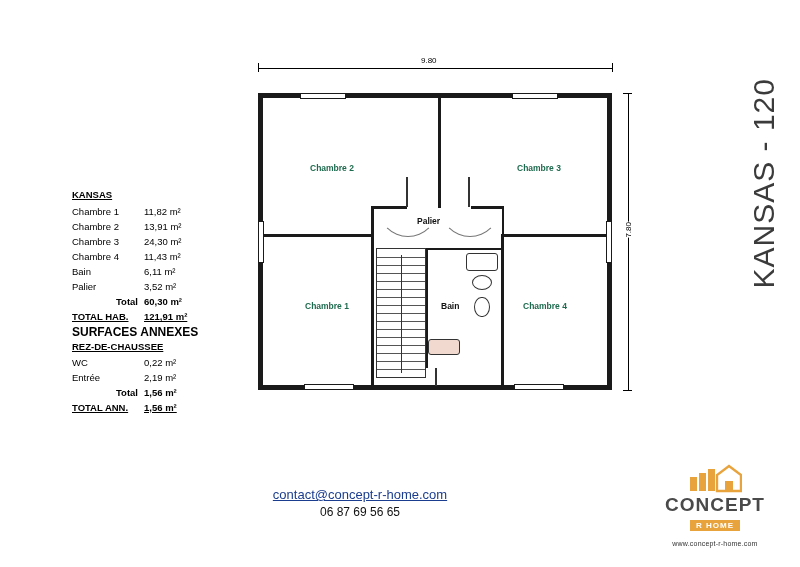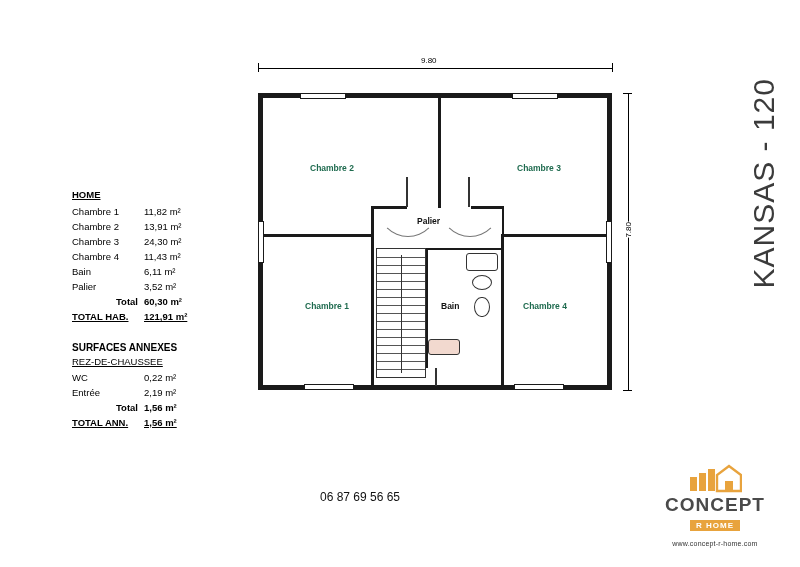--- a/index.html
+++ b/index.html
@@ -77,26 +77,26 @@
     font-weight: bold;
     text-decoration: underline;
     width: 72px;
   }
   .legend .row.grand .val {
     font-weight: bold;
     text-decoration: underline;
   }
   .legend .section {
     font-weight: bold;
-    font-size: 10px;
-    margin-top: 18px;
+    font-size: 12px;
+    margin-top: 1px;
     margin-bottom: 4px;
   }
   .legend .subsection {
-    font-weight: normal;
+    font-weight: bold;
     font-size: 9.5px;
     text-decoration: underline;
     margin-bottom: 4px;
   }
 
   
   .plan {
     position: absolute;
     left: 258px;
     top: 93px;
@@ -283,21 +283,21 @@
 </head>
 <body>
 
 <div class="page">
 
   <div class="side-title">
     <span>KANSAS - 120</span>
   </div>
 
   <div class="legend">
-    <div class="head">HOME</div>
+    <div class="head">KANSAS</div>
 
     <div class="row">
       <span class="lbl">Chambre 1</span>
       <span class="val">11,82 m²</span>
     </div>
     <div class="row">
       <span class="lbl">Chambre 2</span>
       <span class="val">13,91 m²</span>
     </div>
     <div class="row">
@@ -424,20 +424,21 @@
     <div class="room-label" style="left:52px; top:70px;">Chambre 2</div>
     <div class="room-label" style="left:259px; top:70px;">Chambre 3</div>
     <div class="room-label dark" style="left:159px; top:123px;">Palier</div>
     <div class="room-label" style="left:47px; top:208px;">Chambre 1</div>
     <div class="room-label dark" style="left:183px; top:208px;">Bain</div>
     <div class="room-label" style="left:265px; top:208px;">Chambre 4</div>
   </div>
 
 
   <div class="contact">
+    <a class="mail" href="#">contact@concept-r-home.com</a>
     <span class="phone">06 87 69 56 65</span>
   </div>
 
   <div class="logo">
     <svg class="mark" width="54" height="30" viewBox="0 0 54 30">
       <rect x="2" y="14" width="7" height="14" fill="#e8a33d"></rect>
       <rect x="11" y="10" width="7" height="18" fill="#e8a33d"></rect>
       <rect x="20" y="6" width="7" height="22" fill="#e8a33d"></rect>
       <path d="M29 28 L29 12 L41 3 L53 12 L53 28 Z" fill="none" stroke="#e8a33d" stroke-width="2.4"></path>
       <rect x="37" y="18" width="8" height="10" fill="#e8a33d"></rect>

